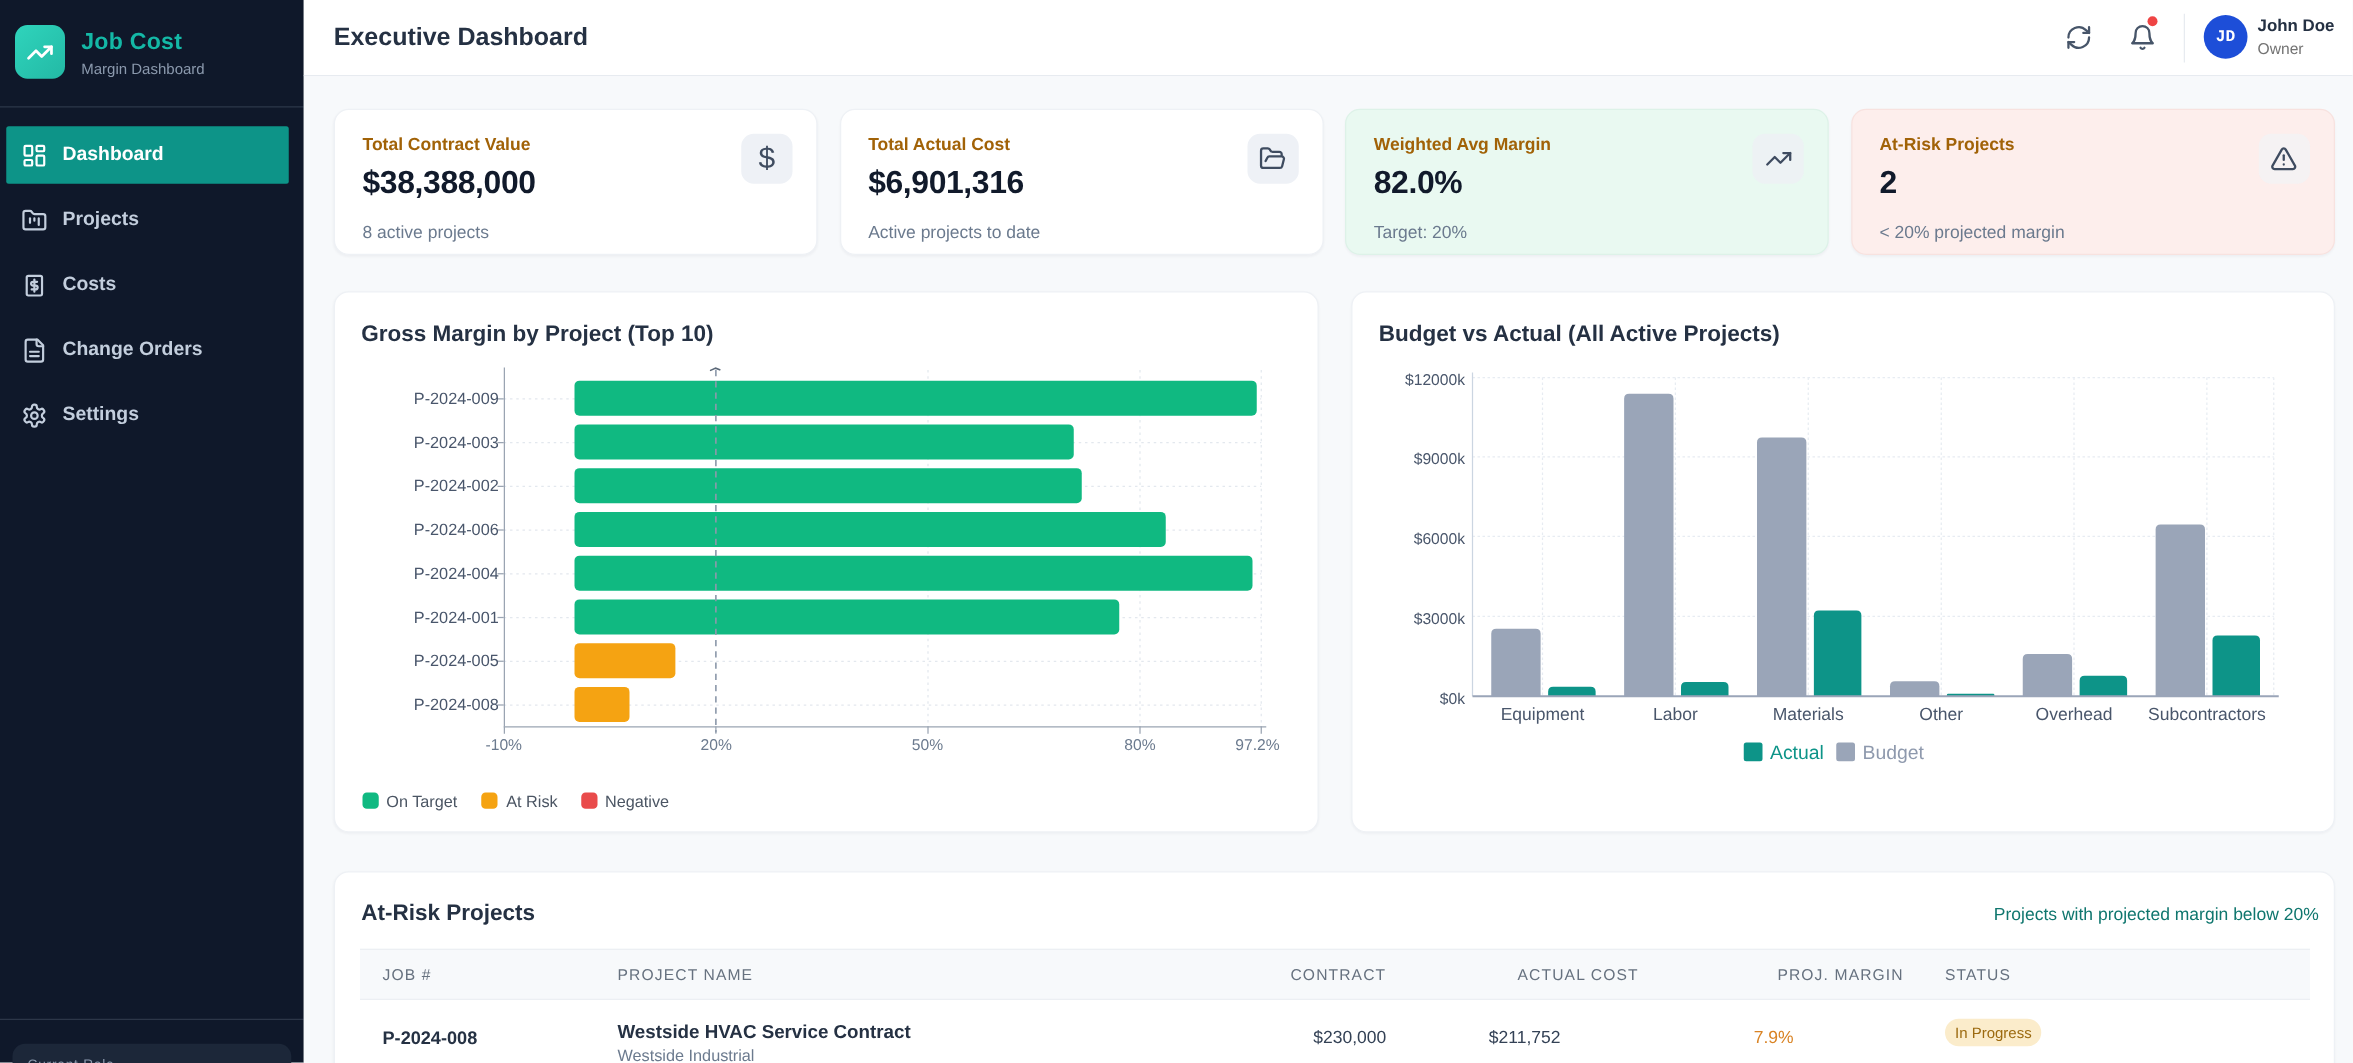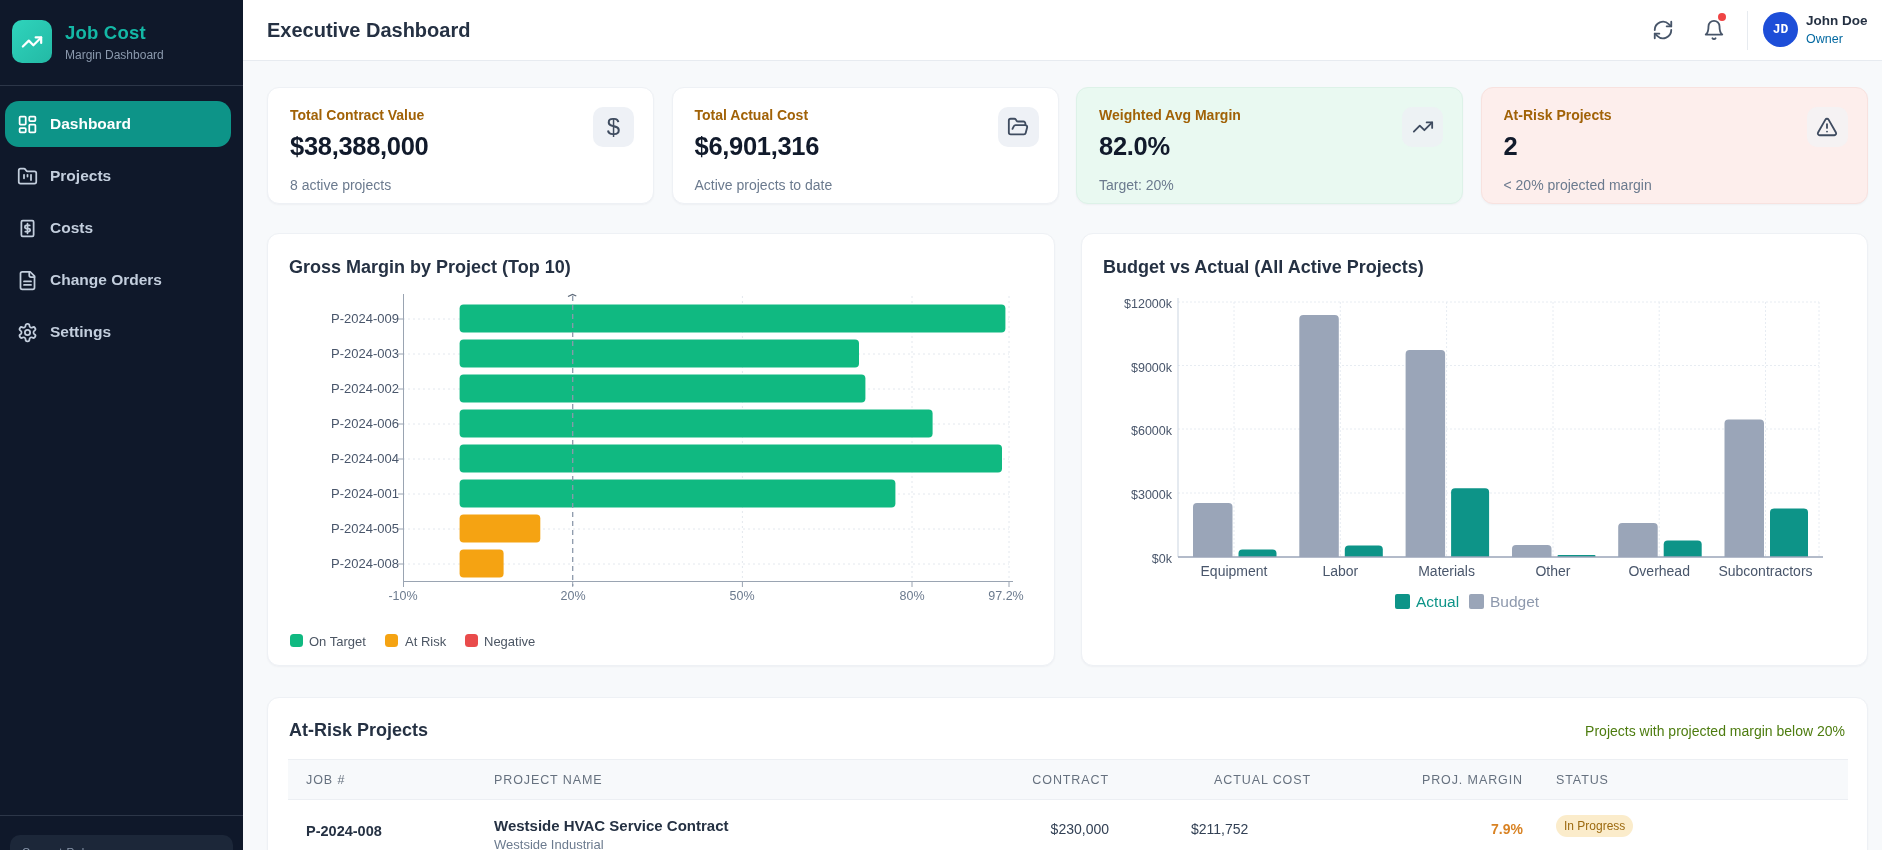--- a/index.html
+++ b/index.html
@@ -4,34 +4,34 @@
 <style>
   * { margin:0; padding:0; box-sizing:border-box; }
   html,body { width:1882px; height:850px; overflow:hidden; font-family:"Liberation Sans", sans-serif; background:#f7f9fb; }
   .sidebar { position:absolute; left:0; top:0; width:243px; height:850px; background:#0f182a; }
   .logo-row { position:absolute; left:12px; top:20px; display:flex; align-items:center; gap:13px; }
   .logo-box { width:40px; height:43px; border-radius:10px; background:linear-gradient(135deg,#2fd4bc,#23b9a5); display:flex; align-items:center; justify-content:center; }
   .logo-title { font-size:18.5px; font-weight:bold; color:#14b8a6; letter-spacing:0.2px; }
   .logo-sub { font-size:12px; color:#8b99ad; margin-top:4px; }
   .side-divider { position:absolute; left:0; top:85px; width:243px; border-top:1px solid rgba(148,163,184,0.22); }
   .nav { position:absolute; left:5px; top:101px; width:226px; }
-  .nav-item { height:46px; margin-bottom:6px; border-radius:14px; display:flex; align-items:center; padding-left:12px; gap:12px; color:#c3cedd; font-size:15.5px; font-weight:600; }
+  .nav-item { height:46px; margin-bottom:6px; border-radius:2px; display:flex; align-items:center; padding-left:12px; gap:12px; color:#c3cedd; font-size:15.5px; font-weight:600; }
   .nav-item.active { background:#0d9488; color:#fff; }
   .nav-item svg { flex:0 0 auto; }
   .side-bottom-divider { position:absolute; left:0; top:815px; width:243px; border-top:1px solid rgba(148,163,184,0.22); }
   .side-card { position:absolute; left:10px; top:835px; width:223px; height:60px; background:#1c2739; border-radius:10px; padding:11px 12px; }
   .side-card-label { font-size:11px; color:#8b99ad; letter-spacing:0.6px; }
 
   .header { position:absolute; left:243px; top:0; width:1639px; height:61px; background:#fff; border-bottom:1px solid #e7ebf0; }
   .header-title { position:absolute; left:24px; top:19px; font-size:20px; font-weight:bold; color:#253143; }
   .hicon { position:absolute; top:19px; color:#475569; }
   .hdr-div { position:absolute; left:1504px; top:11px; height:39px; border-left:1px solid #e7ebf0; }
   .avatar { position:absolute; left:1520px; top:12px; width:35px; height:35px; border-radius:50%; background:#1d4ed8; color:#fff; font-size:13px; font-weight:bold; display:flex; align-items:center; justify-content:center;font-family:Liberation Mono, monospace; }
   .hname { position:absolute; left:1563px; top:13px; font-size:13.5px; font-weight:bold; color:#253143; }
-  .hrole { position:absolute; left:1563px; top:32px; font-size:12.5px; color:#0369a1; }
+  .hrole { position:absolute; left:1563px; top:32px; font-size:12.5px; color:#737373; }
 
   .main { position:absolute; left:243px; top:61px; width:1639px; height:789px; background:#f7f9fb; }
   .card { position:absolute; background:#fff; border:1px solid #eef1f5; border-radius:12px; box-shadow:0 1px 2px rgba(15,23,42,0.04); }
   .kpi { height:117px; top:26px; width:387px; padding:19px 22px; }
   .kpi-title { font-size:14px; font-weight:bold; color:#a16207; }
   .kpi-value { font-size:25.5px; font-weight:bold; color:#111a2b; margin-top:9px; letter-spacing:-0.3px; }
   .kpi-sub { font-size:14px; color:#6b7a8e; margin-top:16px; }
   .kpi-icon { position:absolute; right:19px; top:19px; width:41px; height:40px; border-radius:10px; background:#eef1f6; display:flex; align-items:center; justify-content:center; color:#3f4c60; }
   .kpi.green { background:#e9f9f1; border-color:#ddf2e8; }
   .kpi.green .kpi-icon { background:#edf0f5cc; }
@@ -300,29 +300,29 @@
         <rect x="313" y="360" width="15" height="15" rx="2" fill="#0d9488"></rect>
         <text x="334" y="373" font-size="15.5" fill="#0d9488">Actual</text>
         <rect x="387" y="360" width="15" height="15" rx="2" fill="#9aa5b8"></rect>
         <text x="408" y="373" font-size="15.5" fill="#8e99ad">Budget</text>
       </g>
     </svg>
   </div>
 
   <div class="card table-card">
     <div style="position:absolute; left:21px; top:22px; font-size:18px; font-weight:bold; color:#253143;">At-Risk Projects</div>
-    <div style="position:absolute; right:22px; top:25px; font-size:14px; color:#4d7c0f;text-align:right;">Projects with projected margin below 20%</div>
+    <div style="position:absolute; right:12px; top:25px; font-size:14px; color:#0f766e;text-align:right;">Projects with projected margin below 20%</div>
     <div style="position:absolute; left:20px; top:61px; width:1560px; height:41px; background:#f7f9fb; border-top:1px solid #eceff3; border-bottom:1px solid #eceff3;"></div>
     <div class="th" style="left:38px;">Job #</div>
     <div class="th" style="left:226px;">Project Name</div>
     <div class="th" style="left:741px; width:100px; text-align:right;">Contract</div>
     <div class="th" style="left:923px; width:120px; text-align:right;">Actual Cost</div>
     <div class="th" style="left:1135px; width:120px; text-align:right;">Proj. Margin</div>
     <div class="th" style="left:1288px;">Status</div>
     <div style="position:absolute; left:38px; top:125px; font-size:14.5px; font-weight:bold; color:#253143;">P-2024-008</div>
     <div style="position:absolute; left:226px; top:119px; font-size:15px; font-weight:bold; color:#253143;">Westside HVAC Service Contract</div>
     <div style="position:absolute; left:226px; top:139px; font-size:13px; color:#6b7a8e;">Westside Industrial</div>
     <div style="position:absolute; left:741px; top:123px; width:100px; text-align:right; font-size:14px; color:#334155;">$230,000</div>
     <div style="position:absolute; left:923px; top:123px; width:120px; text-align:left; font-size:14px; color:#334155;">$211,752</div>
-    <div style="position:absolute; left:1135px; top:123px; width:120px; text-align:right; font-size:14px; font-weight:bold; color:#d98324;">7.9%</div>
+    <div style="position:absolute; left:1135px; top:123px; width:120px; font-size:14px; font-weight:normal; color:#d98324;">7.9%</div>
     <div style="position:absolute; left:1288px; top:117px; height:22px; padding:0 8px; border-radius:11px; background:#fbeccb; color:#9c6a10; font-size:12px; font-weight:normal; line-height:22px;">In Progress</div>
   </div>
 </div>
 
 </body></html>

